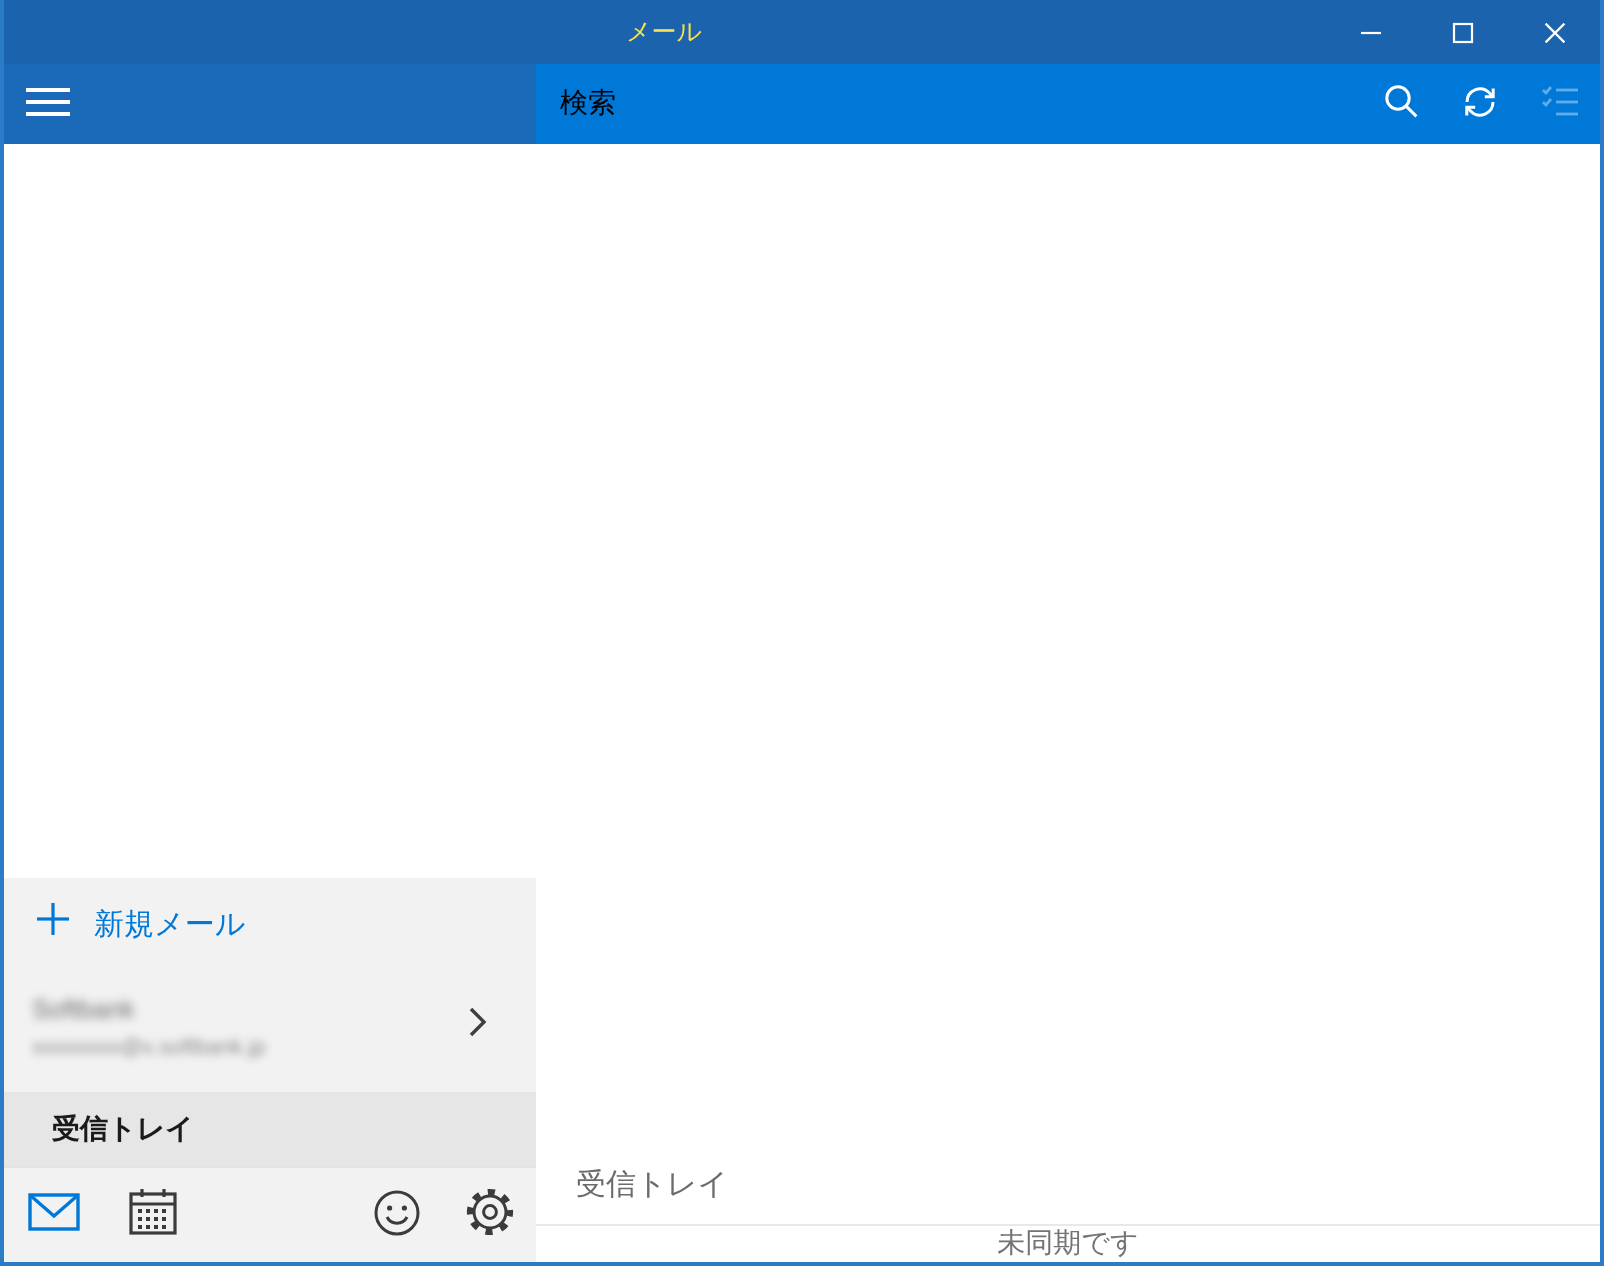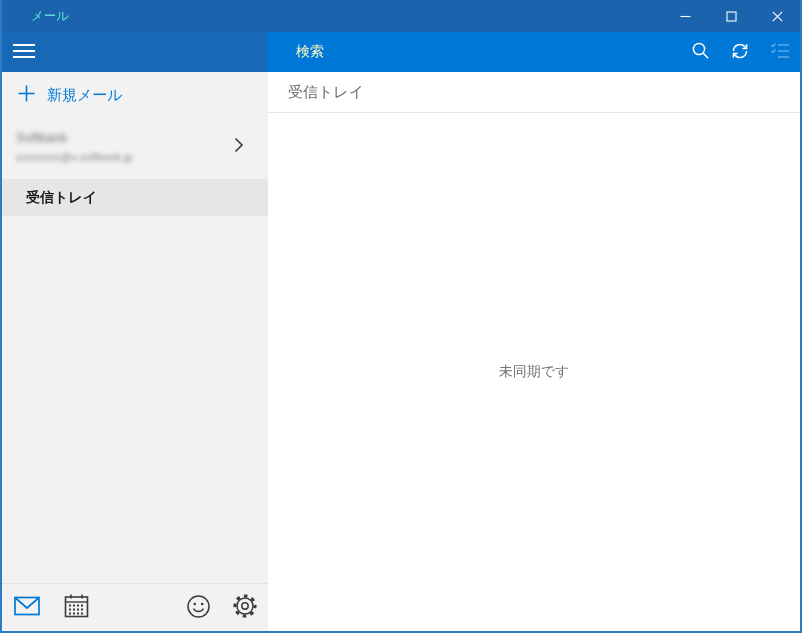--- a/index.html
+++ b/index.html
@@ -15,34 +15,34 @@
   html,body{width:802px;height:633px;overflow:hidden;}
   body{font-family:"Liberation Sans","DejaVu Sans",sans-serif;background:#fff;}
   .window{
     width:802px;height:633px;display:flex;flex-direction:column;
     border-left:2px solid var(--window-border);
     border-right:2px solid var(--window-border);
     border-bottom:2px solid var(--window-border);
   }
   
   .titlebar{height:32px;background:var(--titlebar-bg);display:flex;align-items:center;flex:0 0 32px;}
-  .titlebar-title{color:#5eead4;font-size:12.5px;padding-left:29px;flex:1;}
+  .titlebar-title{color:#fde047;font-size:12.5px;padding-left:0;flex:1;text-align:center;}
   .win-controls{display:flex;height:32px;}
   .win-btn{width:46px;height:32px;display:flex;align-items:center;justify-content:center;background:transparent;border:none;cursor:default;}
   .win-btn svg{display:block;}
   
   .commandbar{height:40px;display:flex;flex:0 0 40px;}
   .cmd-left{width:266px;background:var(--sidebar-commandbar-bg);display:flex;align-items:center;flex:0 0 266px;}
   .hamburger-btn{width:44px;height:40px;display:flex;align-items:center;justify-content:center;background:transparent;border:none;}
   .cmd-right{flex:1;background:var(--commandbar-bg);display:flex;align-items:center;}
-  .search-label{color:#fef9c3;font-size:14px;padding-left:28px;flex:1;}
+  .search-label{color:#000000;font-size:14px;padding-left:12px;flex:1;}
   .cmd-icon-btn{width:40px;height:40px;display:flex;align-items:center;justify-content:center;background:transparent;border:none;}
   .cmd-icon-btn.disabled{opacity:.38;}
   
-  .main{flex:1;display:flex;min-height:0;}
+  .main{flex:1;display:flex;min-height:0;align-items:flex-end;}
   .sidebar{width:266px;flex:0 0 266px;background:var(--sidebar-bg);display:flex;flex-direction:column;}
   .newmail-row{height:46px;display:flex;align-items:center;padding-left:16px;color:var(--accent);cursor:default;}
   .newmail-label{font-size:15px;margin-left:12px;color:var(--accent);}
   .account-row{padding:12px 16px 16px 14px;display:flex;align-items:center;}
   .account-texts{flex:1;min-width:0;}
   .account-name{font-size:13px;color:#6e6e6e;filter:blur(2.5px);}
   .account-email{font-size:11px;color:#8a8a8a;margin-top:6px;filter:blur(2.2px);}
   .chevron{flex:0 0 auto;margin-right:8px;}
   .folder-list{display:flex;flex-direction:column;}
   .folder-item{height:37px;display:flex;align-items:center;padding-left:24px;font-size:14px;color:#5e5e5e;cursor:default;}

